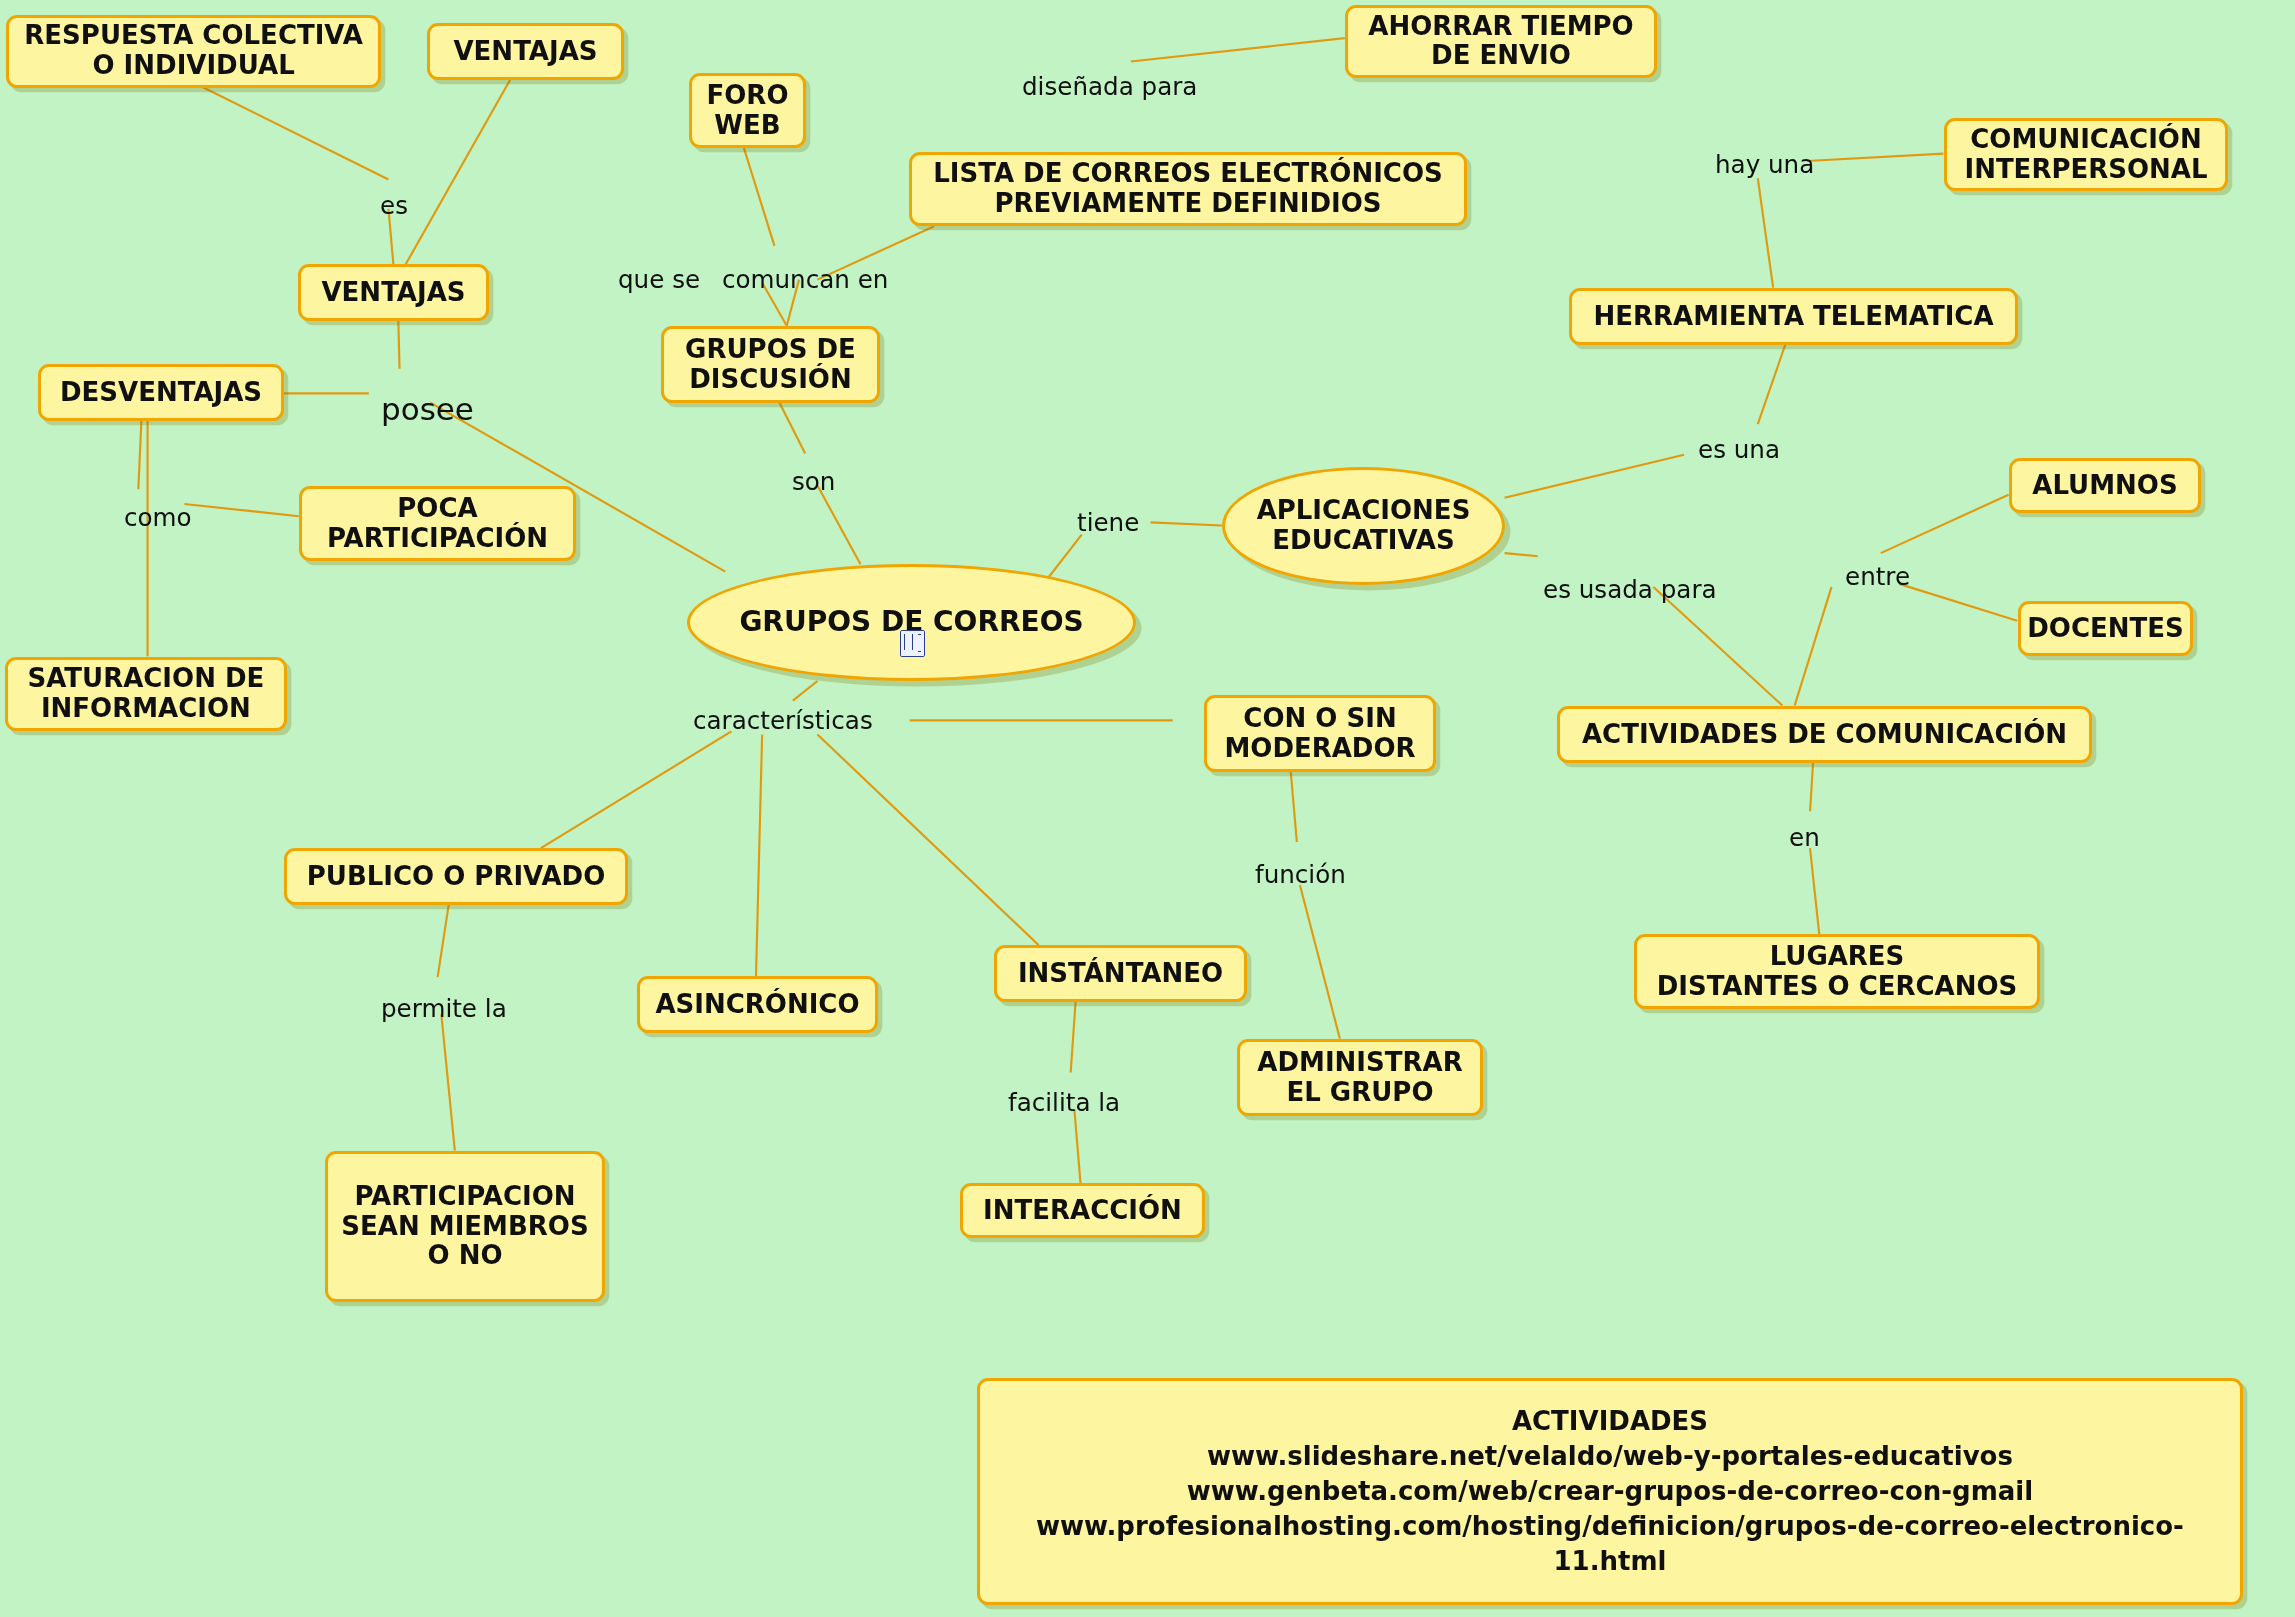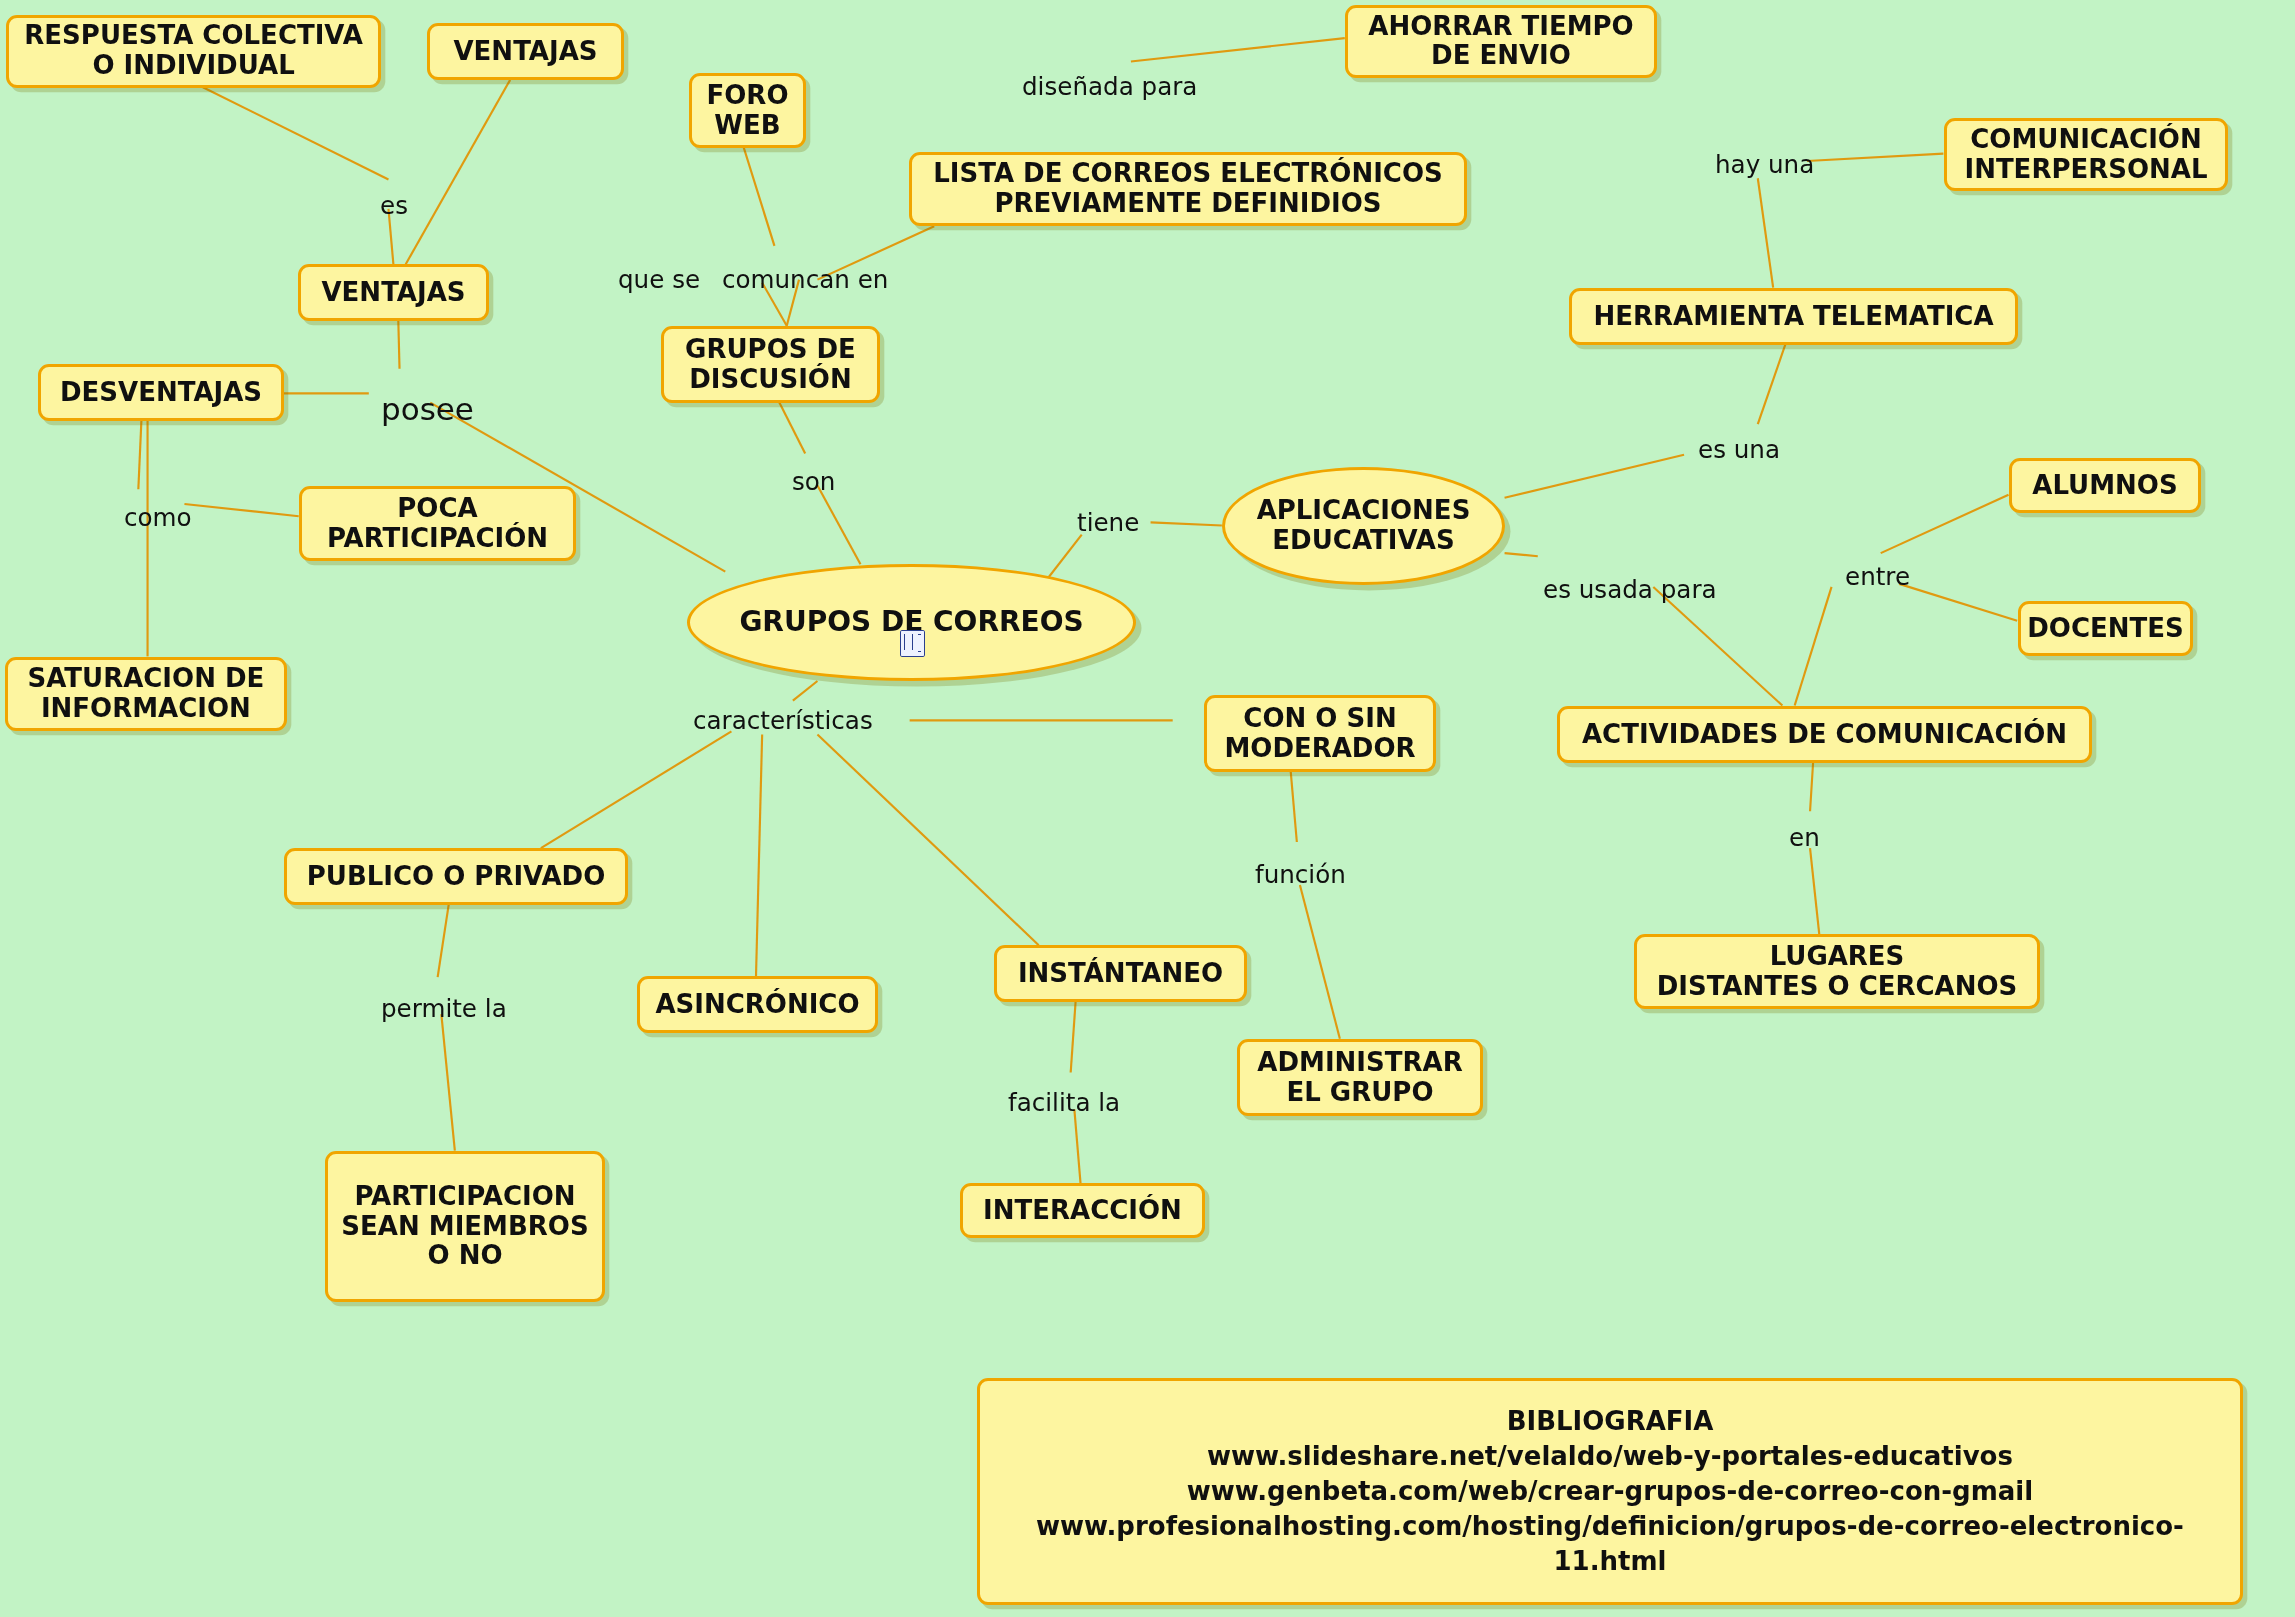--- a/index.html
+++ b/index.html
@@ -161,21 +161,21 @@
 
       <line x1="1750" y1="1630" x2="1742" y2="1745"></line>
       <line x1="1748" y1="1805" x2="1758" y2="1925"></line>
 
       <line x1="730" y1="1472" x2="712" y2="1590"></line>
       <line x1="718" y1="1650" x2="740" y2="1872"></line>
     </g>
   </svg>
 
   <div class="biblio" style="left:977px; top:1378px; width:1266px; height:227px; font-size:26px;">
-    <div>BIBLIOGRAFIA</div>
+    <div>ACTIVIDADES</div>
     <div>www.slideshare.net/velaldo/web-y-portales-educativos</div>
     <div>www.genbeta.com/web/crear-grupos-de-correo-con-gmail</div>
     <div>www.profesionalhosting.com/hosting/definicion/grupos-de-correo-electronico-11.html</div>
   </div>
 
   <div id="nodes-layer">
       <div class="node" style="left: 6.1px; top: 14.8px; width: 375px; height: 73px; font-size: 26px;">RESPUESTA COLECTIVA
 O INDIVIDUAL</div>
       <div class="node" style="left: 427px; top: 23.4px; width: 197px; height: 57px; font-size: 26px;">VENTAJAS</div>
       <div class="node" style="left: 689px; top: 73px; width: 117px; height: 75px; font-size: 26px;">FORO

